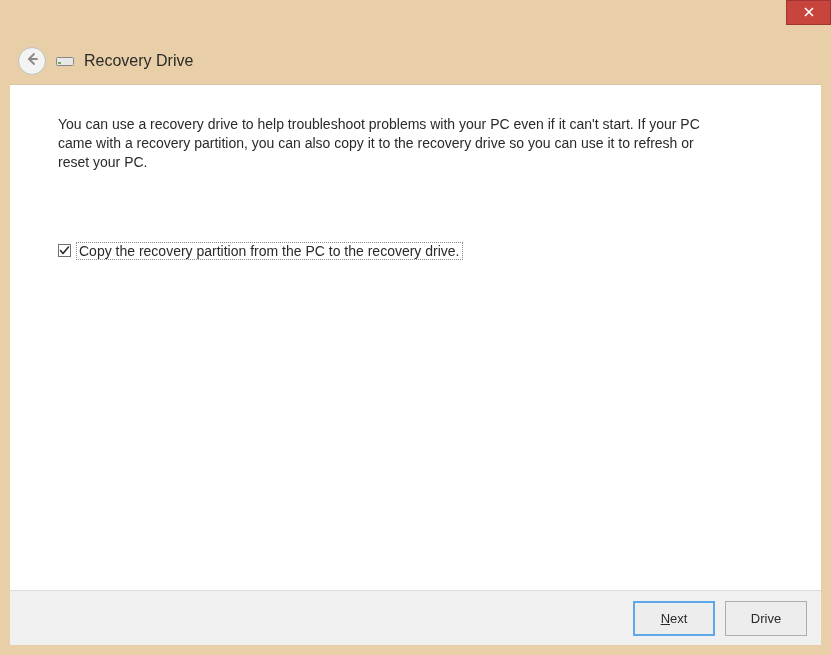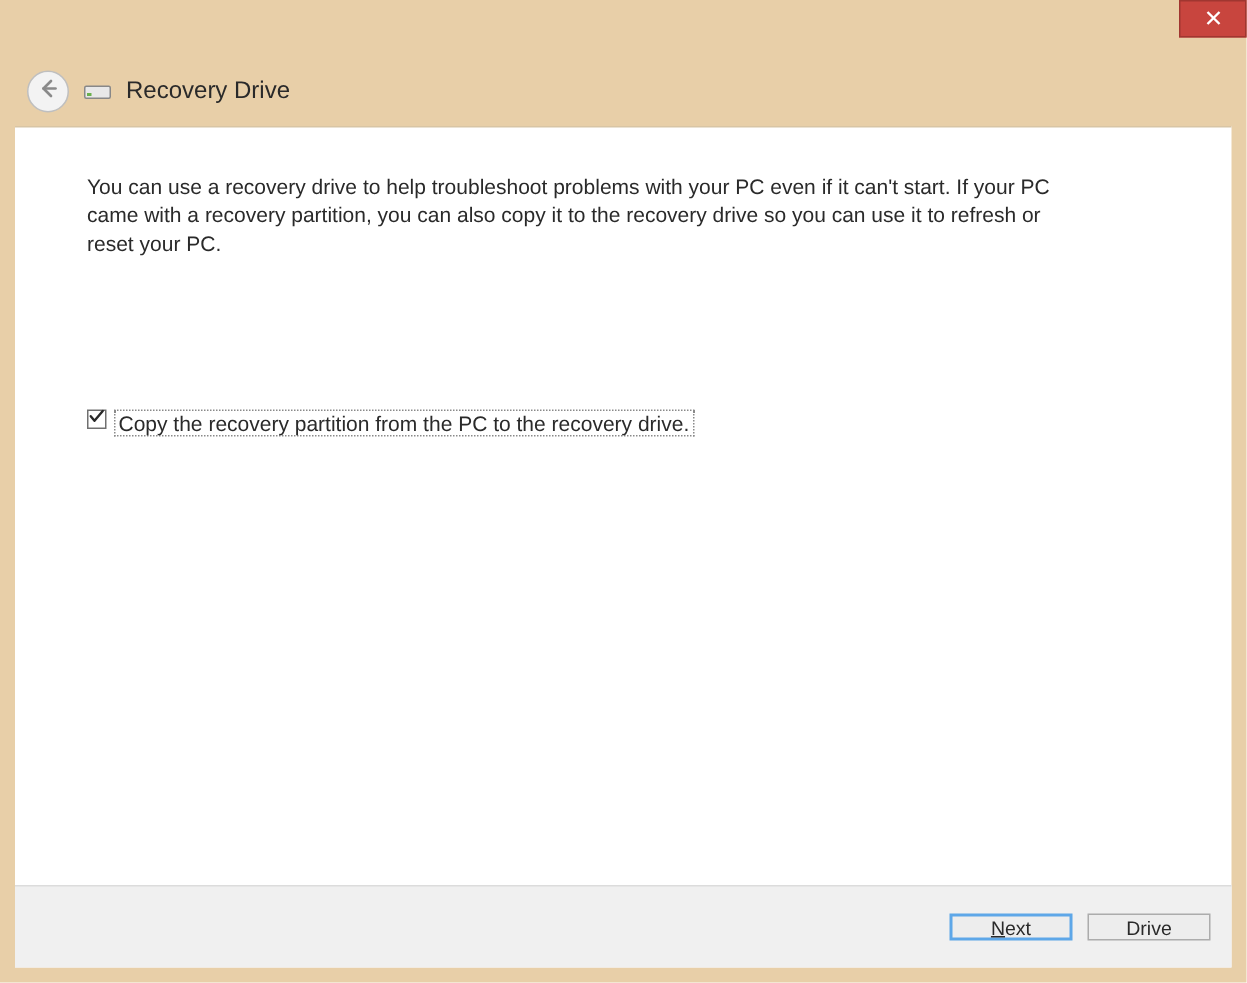--- a/index.html
+++ b/index.html
@@ -97,24 +97,25 @@
       font-size: 18px;
       color: #1a5aa9;
       font-weight: 400;
       margin-bottom: 40px;
     }
     .description-text {
       font-size: 14px;
       color: #2a2a2a;
       line-height: 1.35;
       max-width: 660px;
-      margin-bottom: 101px;
+      margin-bottom: 70px;
     }
     .checkbox-row {
       display: flex;
+      align-items: center;
       gap: 5px;
     }
     .checkbox-box {
       width: 13px;
       height: 13px;
       border: 1px solid #707070;
       background: #fff;
       display: flex;
       align-items: center;
       justify-content: center;
@@ -137,21 +138,21 @@
       background: #f0f0f0;
       border-top: 1px solid #dcdcdc;
       display: flex;
       align-items: center;
       justify-content: flex-end;
       padding-right: 14px;
       gap: 10px;
     }
     .btn {
       min-width: 82px;
-      height: 18px;
+      height: 35px;
       background: #ededed;
       border: 1px solid #acacac;
       font-family: inherit;
       font-size: 13px;
       color: #2a2a2a;
       cursor: pointer;
       padding: 0 12px;
     }
     .btn.default {
       border: 2px solid #5ea7e8;

